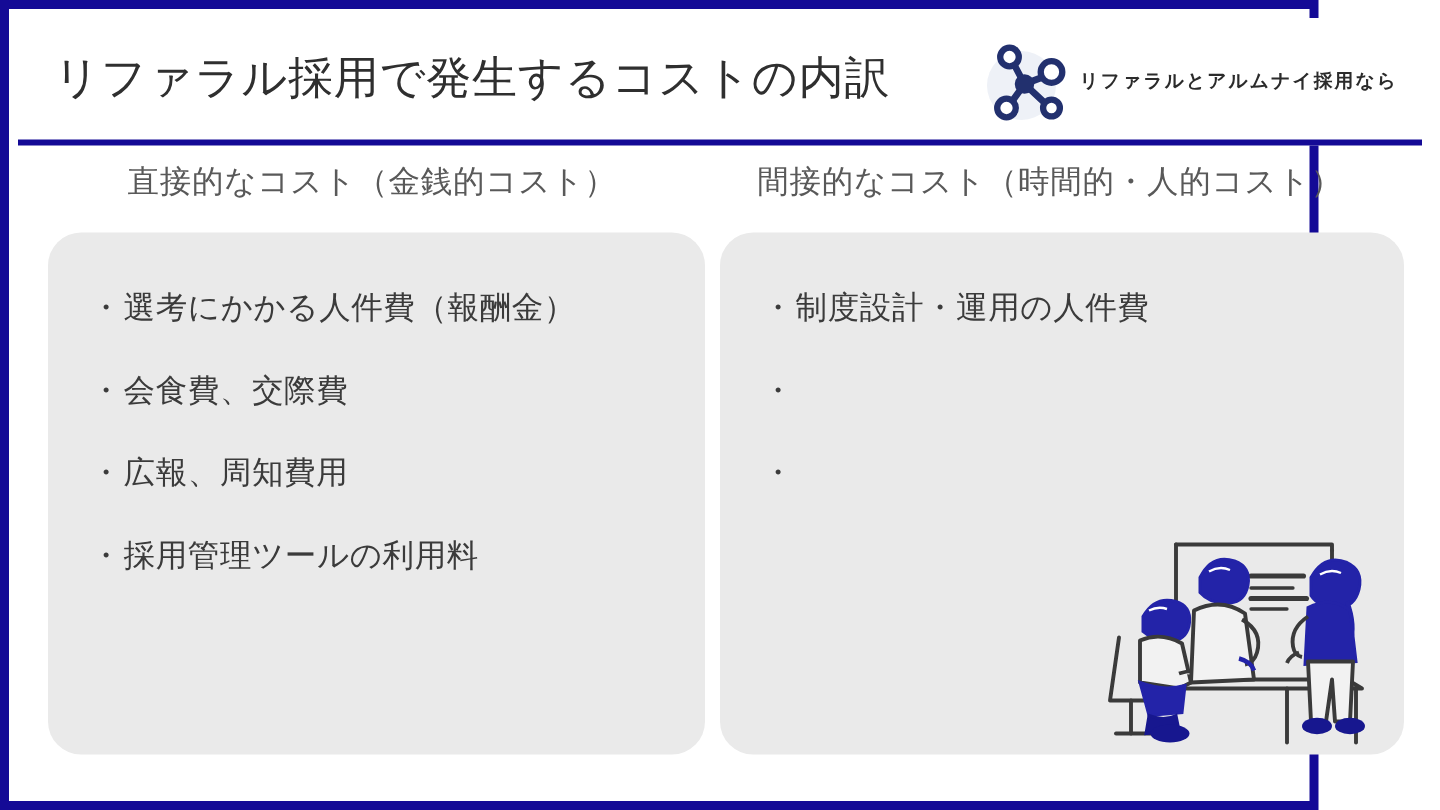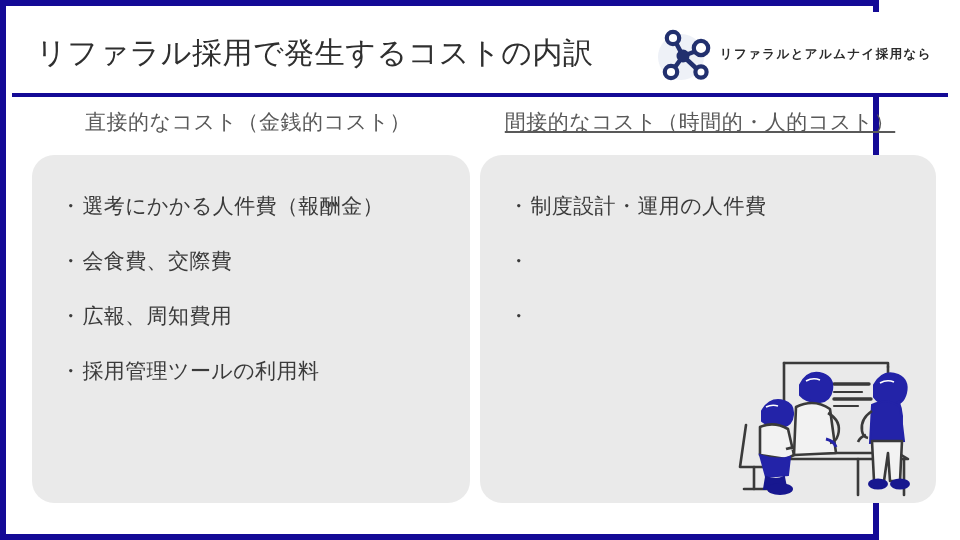--- a/index.html
+++ b/index.html
@@ -110,21 +110,21 @@
   .column-heading {
     font-size: 21px;
     color: #595959;
     text-align: center;
     line-height: 1;
     margin: 0 0 23px 0;
     letter-spacing: 0.5px;
     white-space: nowrap;
   }
   #col-direct .column-heading   { padding-right: 12px; }
-  #col-indirect .column-heading { padding-right: 22px; text-decoration: underline; }
+  #col-indirect .column-heading { padding-right: 22px; }
 
   .card {
     background: #eaeaea;
     border-radius: 22px;
     box-sizing: border-box;
     position: relative;
   }
   #card-direct {
     width: 438px;
     height: 348px;

